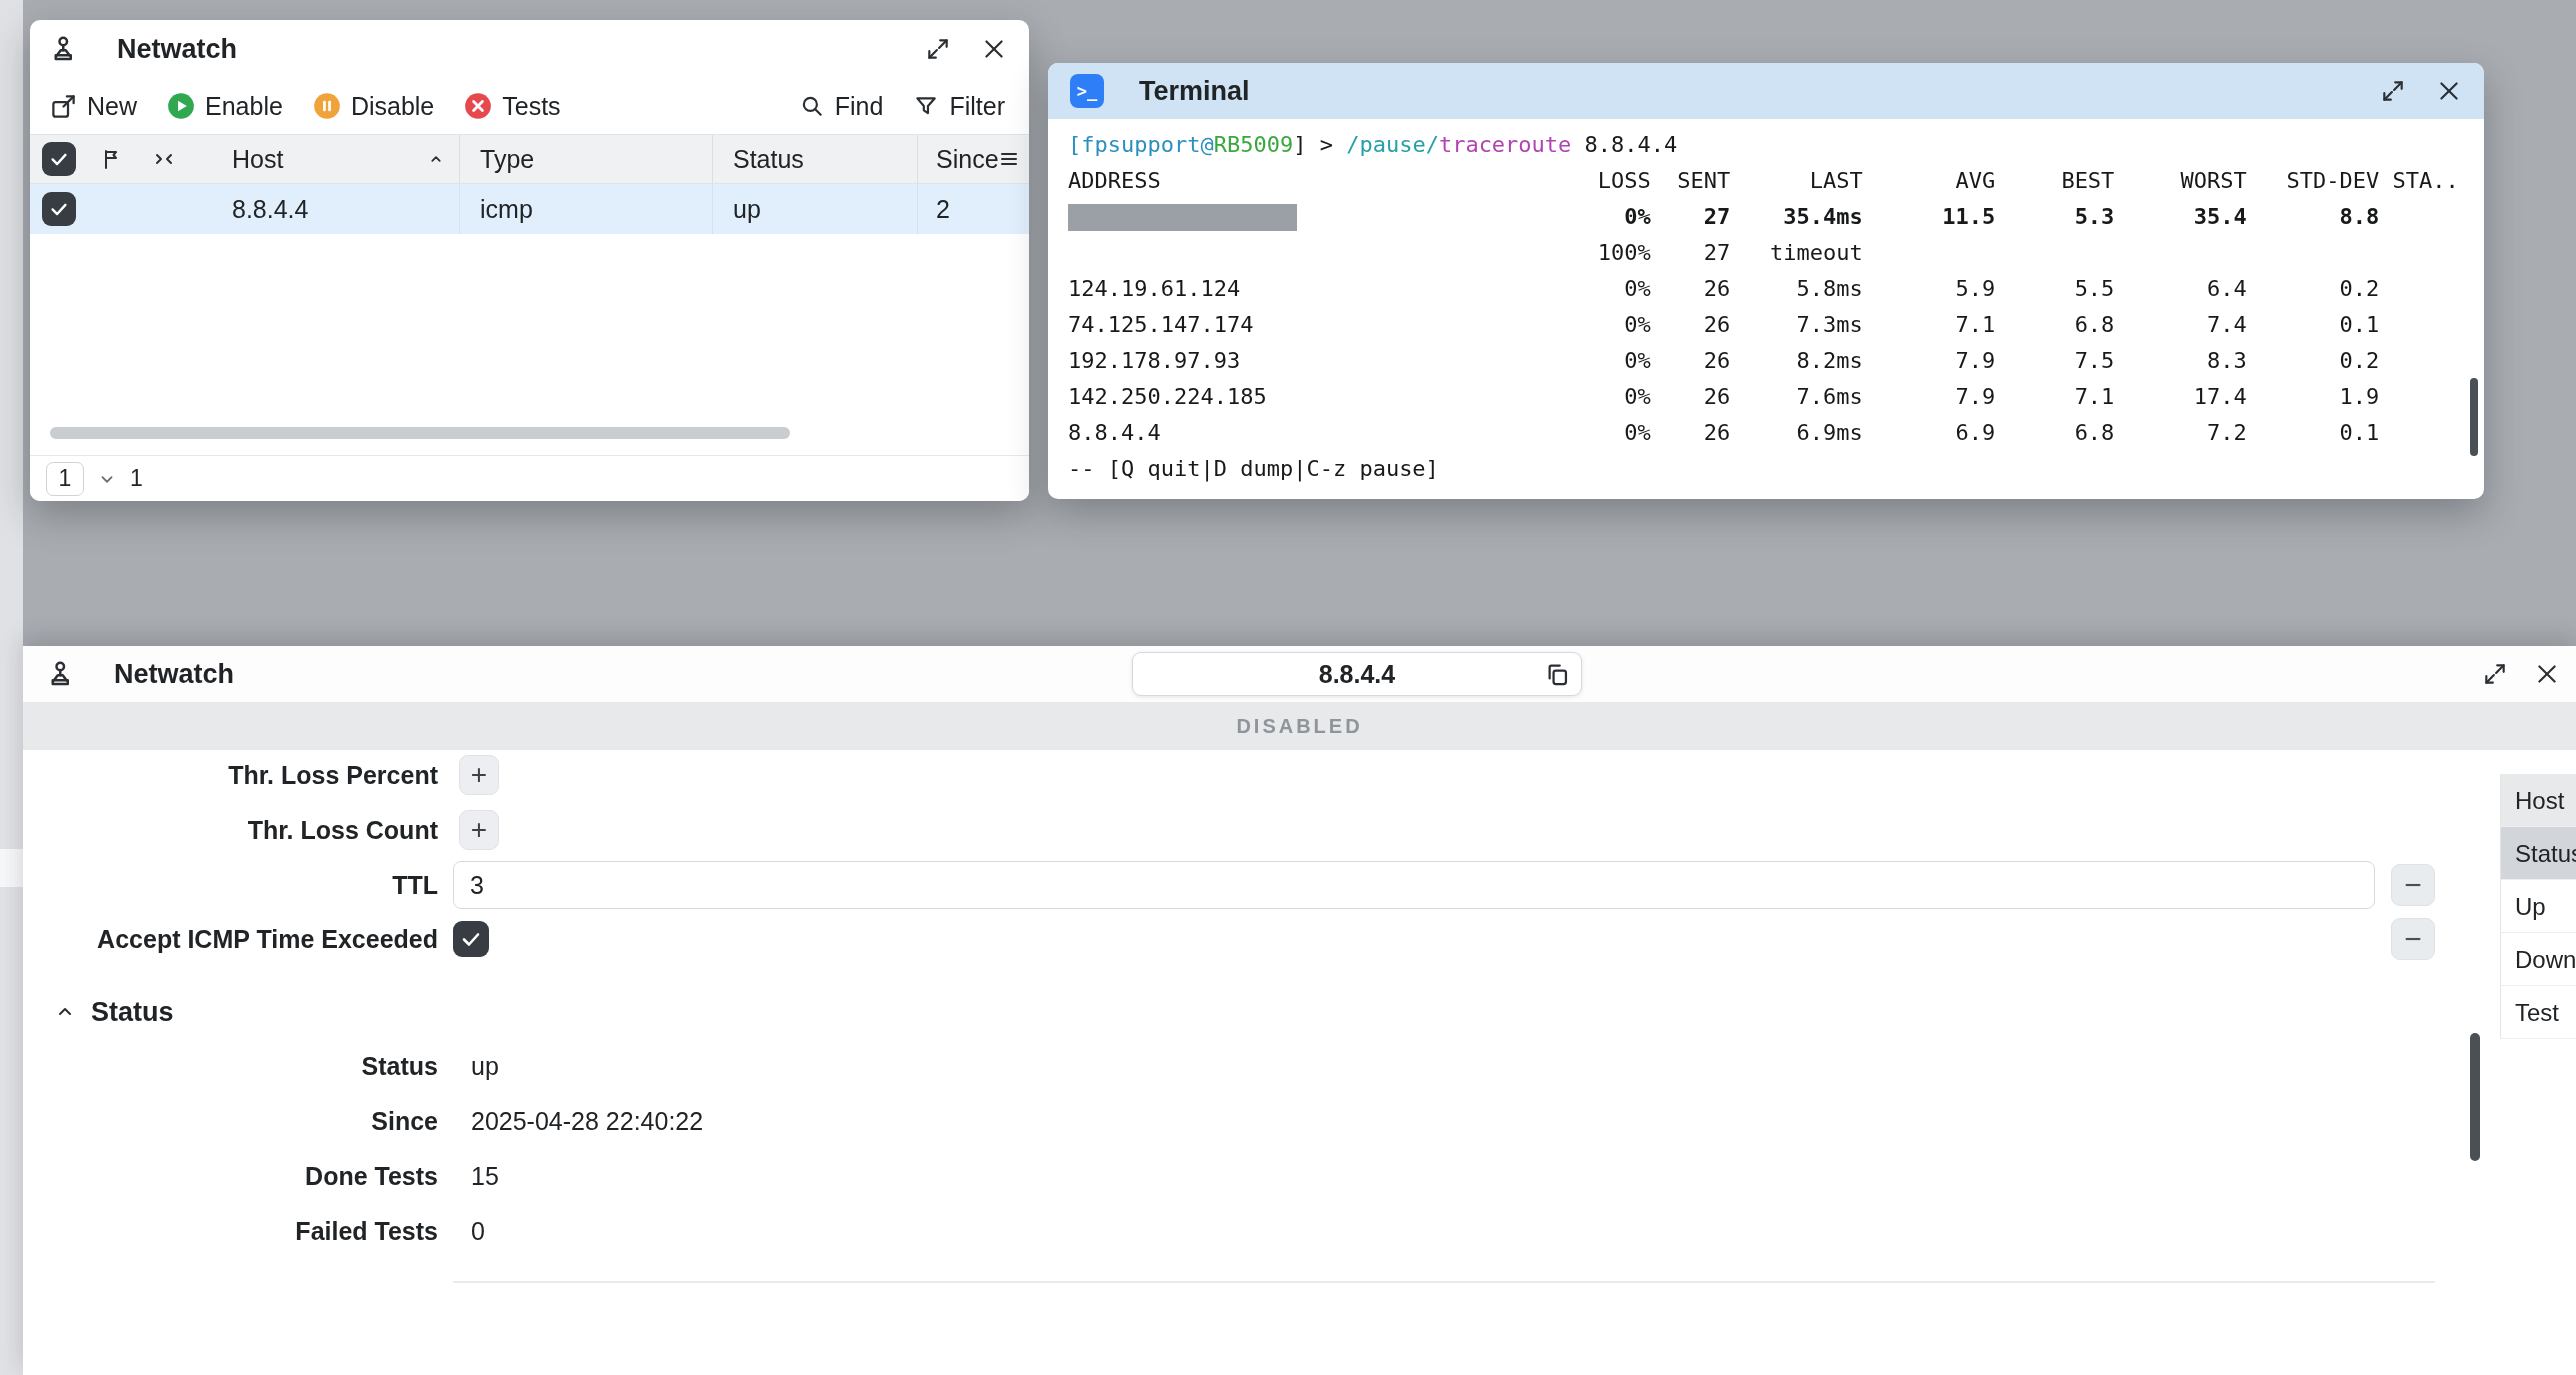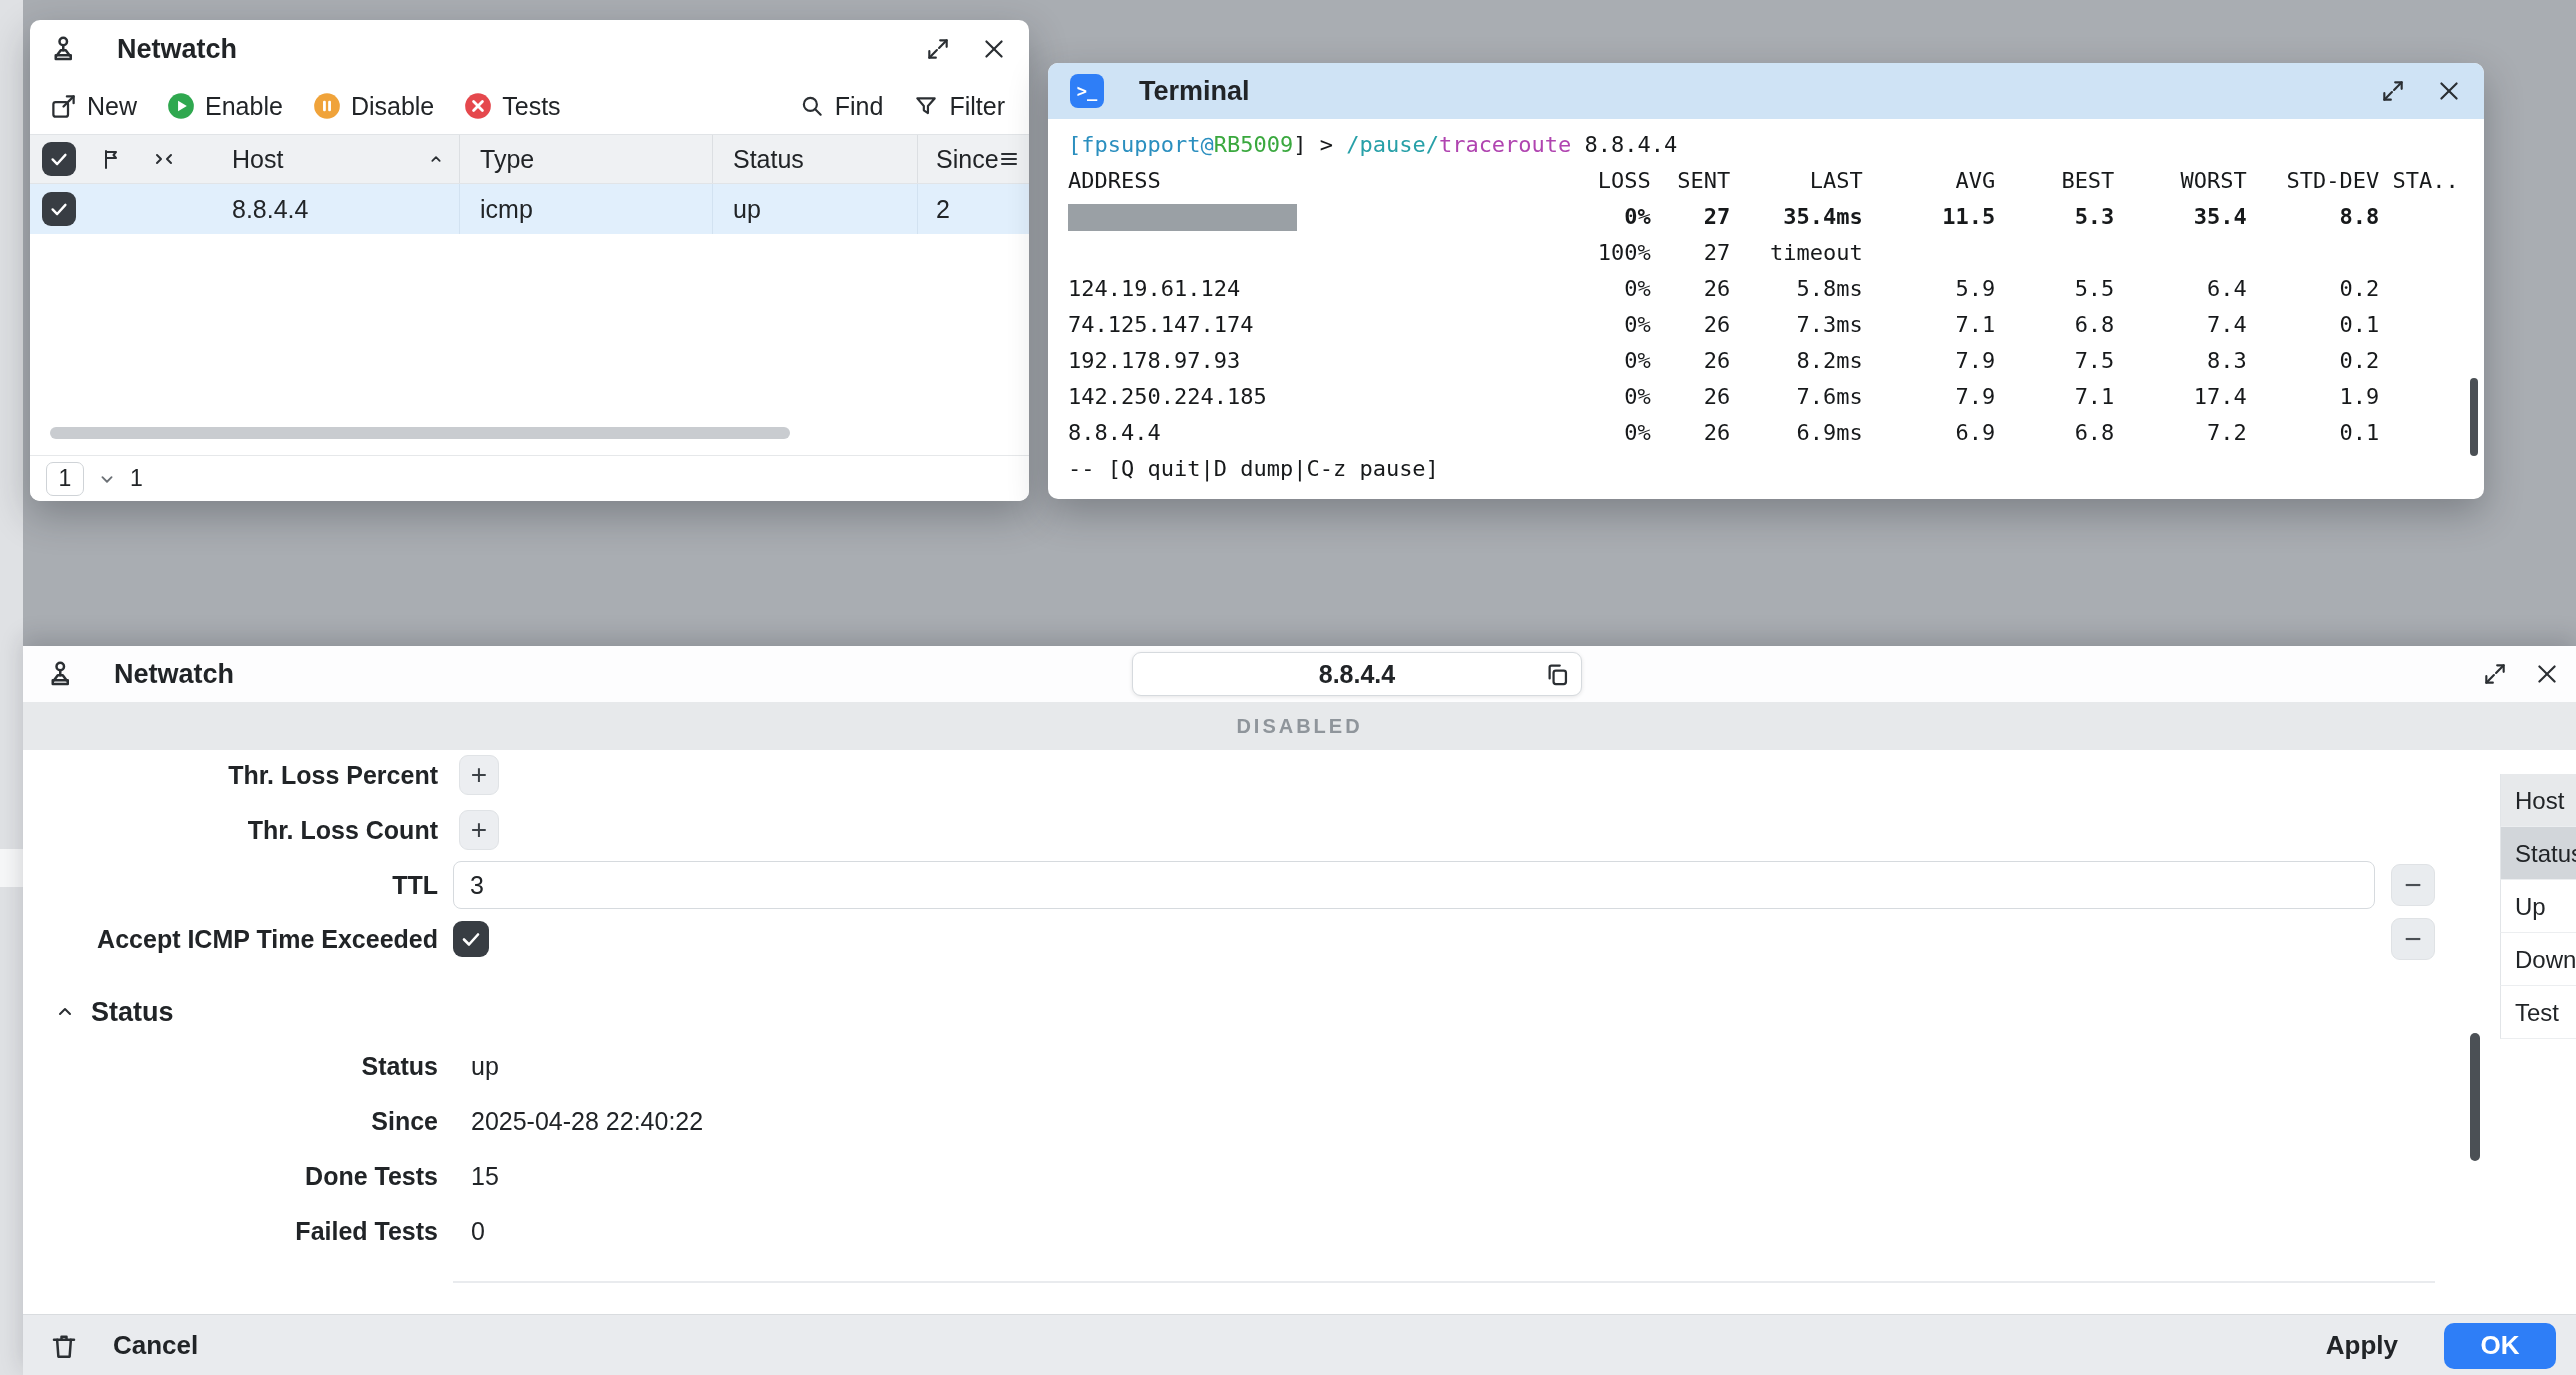--- a/index.html
+++ b/index.html
@@ -413,27 +413,14 @@
   <div class="panel-scroll"></div>
 
   <div class="side-tabs">
     <div class="side-tab t-gray">Host</div>
     <div class="side-tab t-selected">Status</div>
     <div class="side-tab">Up</div>
     <div class="side-tab">Down</div>
     <div class="side-tab">Test</div>
   </div>
 
-  <div class="panel-footer">
-    <button class="tb-btn">
-      <svg class="ic" width="30" height="30" viewBox="0 0 24 24">
-          <path d="M4 7h16"></path>
-          <path d="M10 7V4.5h4V7"></path>
-          <path d="M6.5 7l1 13.5h9l1-13.5"></path>
-        </svg>
-    </button>
-    <button class="flat-btn">Cancel</button>
-    <span class="footer-spacer"></span>
-    <button class="flat-btn">Apply</button>
-    <button class="ok-btn">OK</button>
-  </div>
 </section>
 
 
 </body></html>

